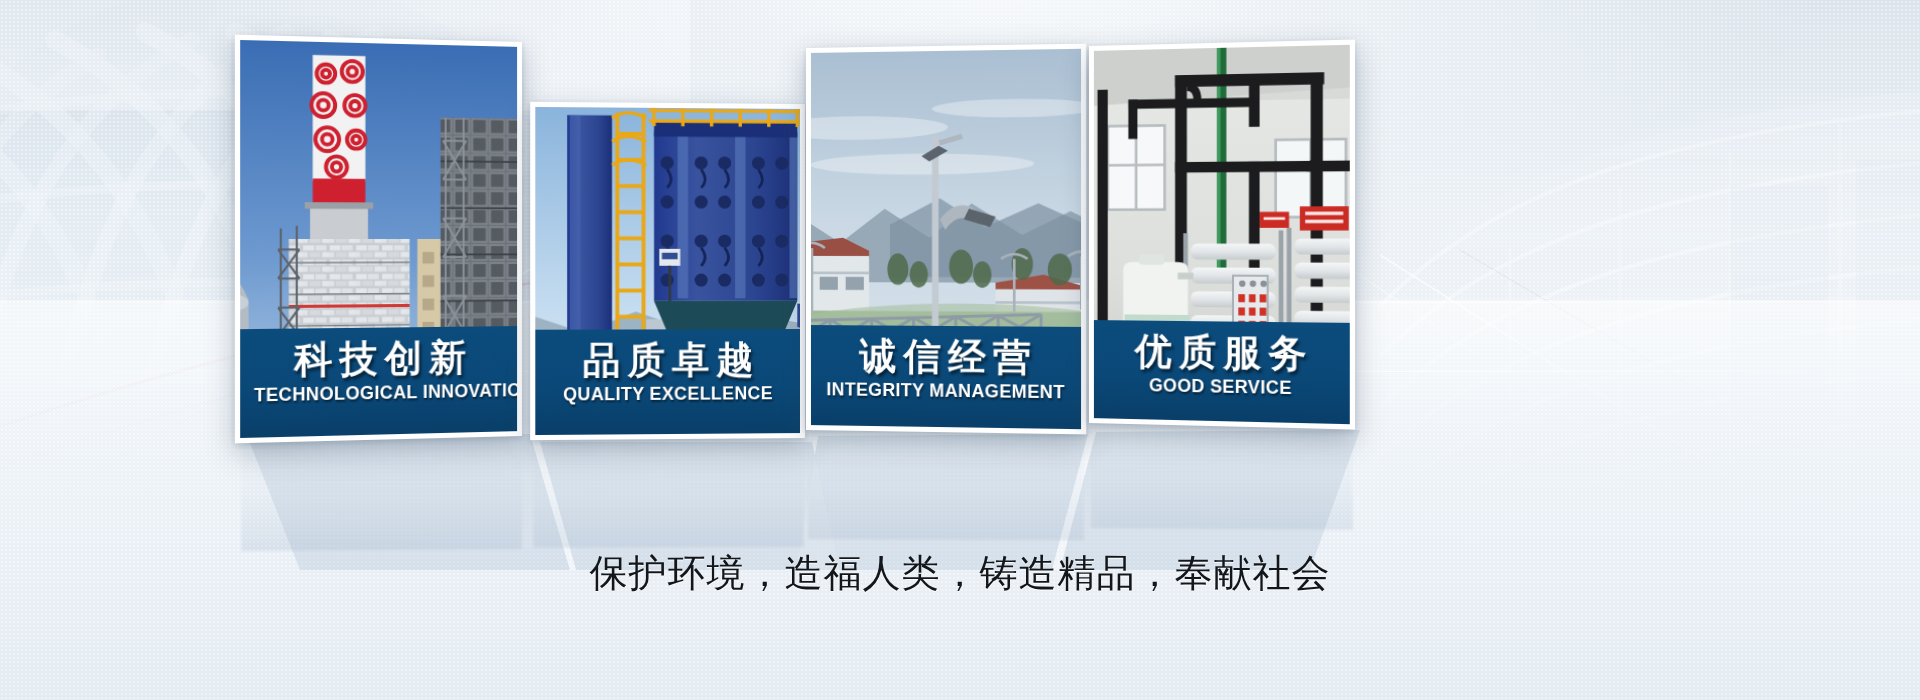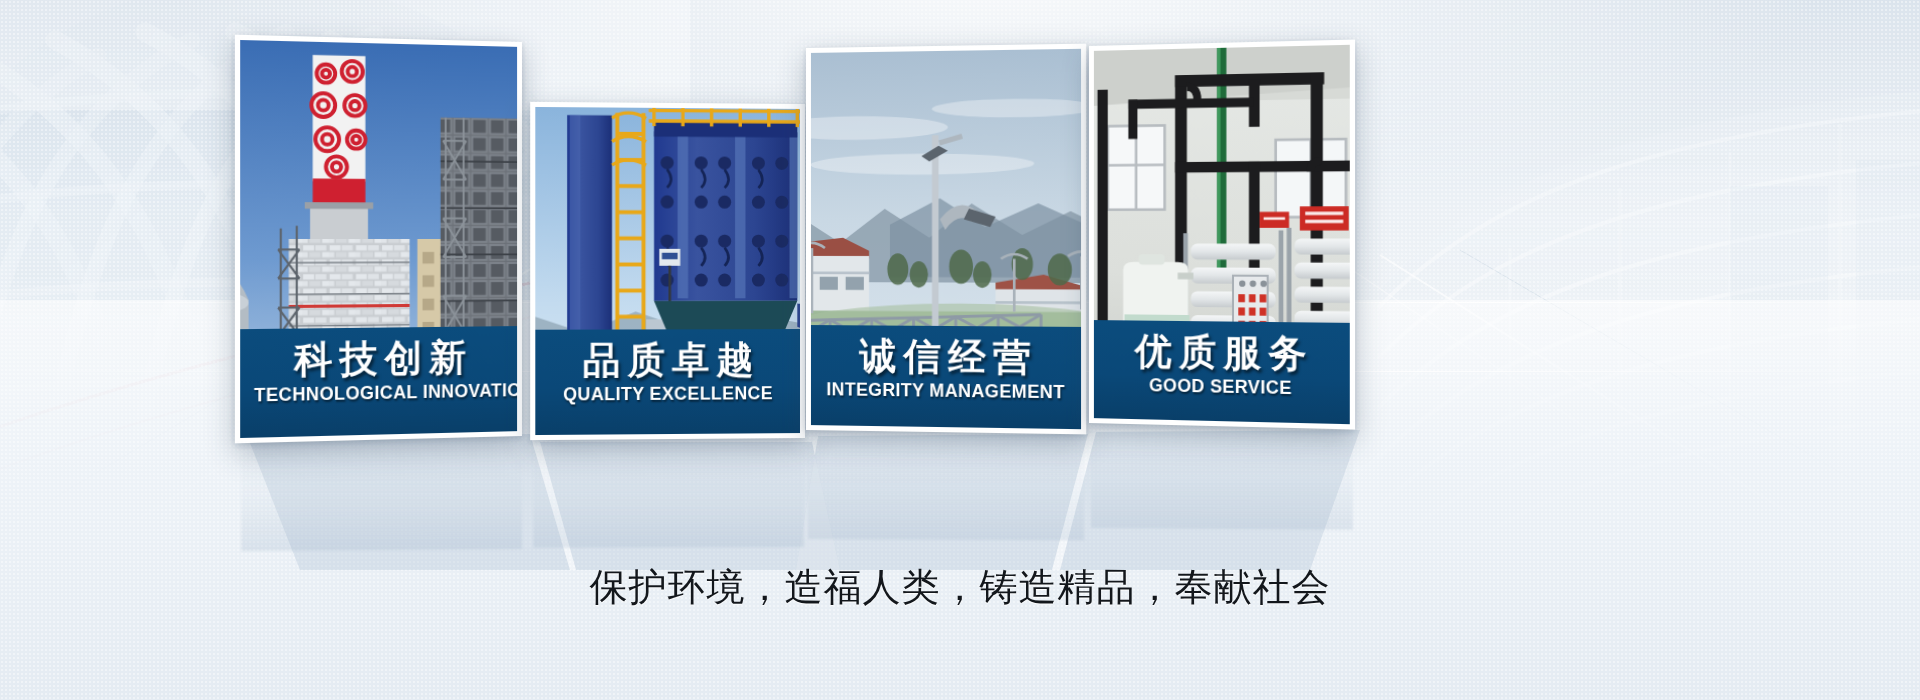--- a/index.html
+++ b/index.html
@@ -184,21 +184,21 @@
   #refl-4 { left: 1091px; top: 424px; width: 258px; height: 104px;
             transform: perspective(1500px) rotateY(-11deg) scaleY(-1); transform-origin: left center; opacity:.5;}
 
   
   .wedge { position: absolute; pointer-events:none; }
   .wedge svg { width: 100%; height: 100%; }
 
   
   .tagline {
     position: absolute;
-    left: 0; right: 0; top: 562px;
+    left: 0; right: 0; top: 548px;
     text-align: center;
     font-size: 38px;
     letter-spacing: 1px;
     color: #13171c;
     font-weight: 400;
     font-family: "DejaVu Sans", "Liberation Sans", sans-serif;
     text-shadow: 0 1px 1px rgba(255,255,255,.9);
   }
 </style>
 </head>

